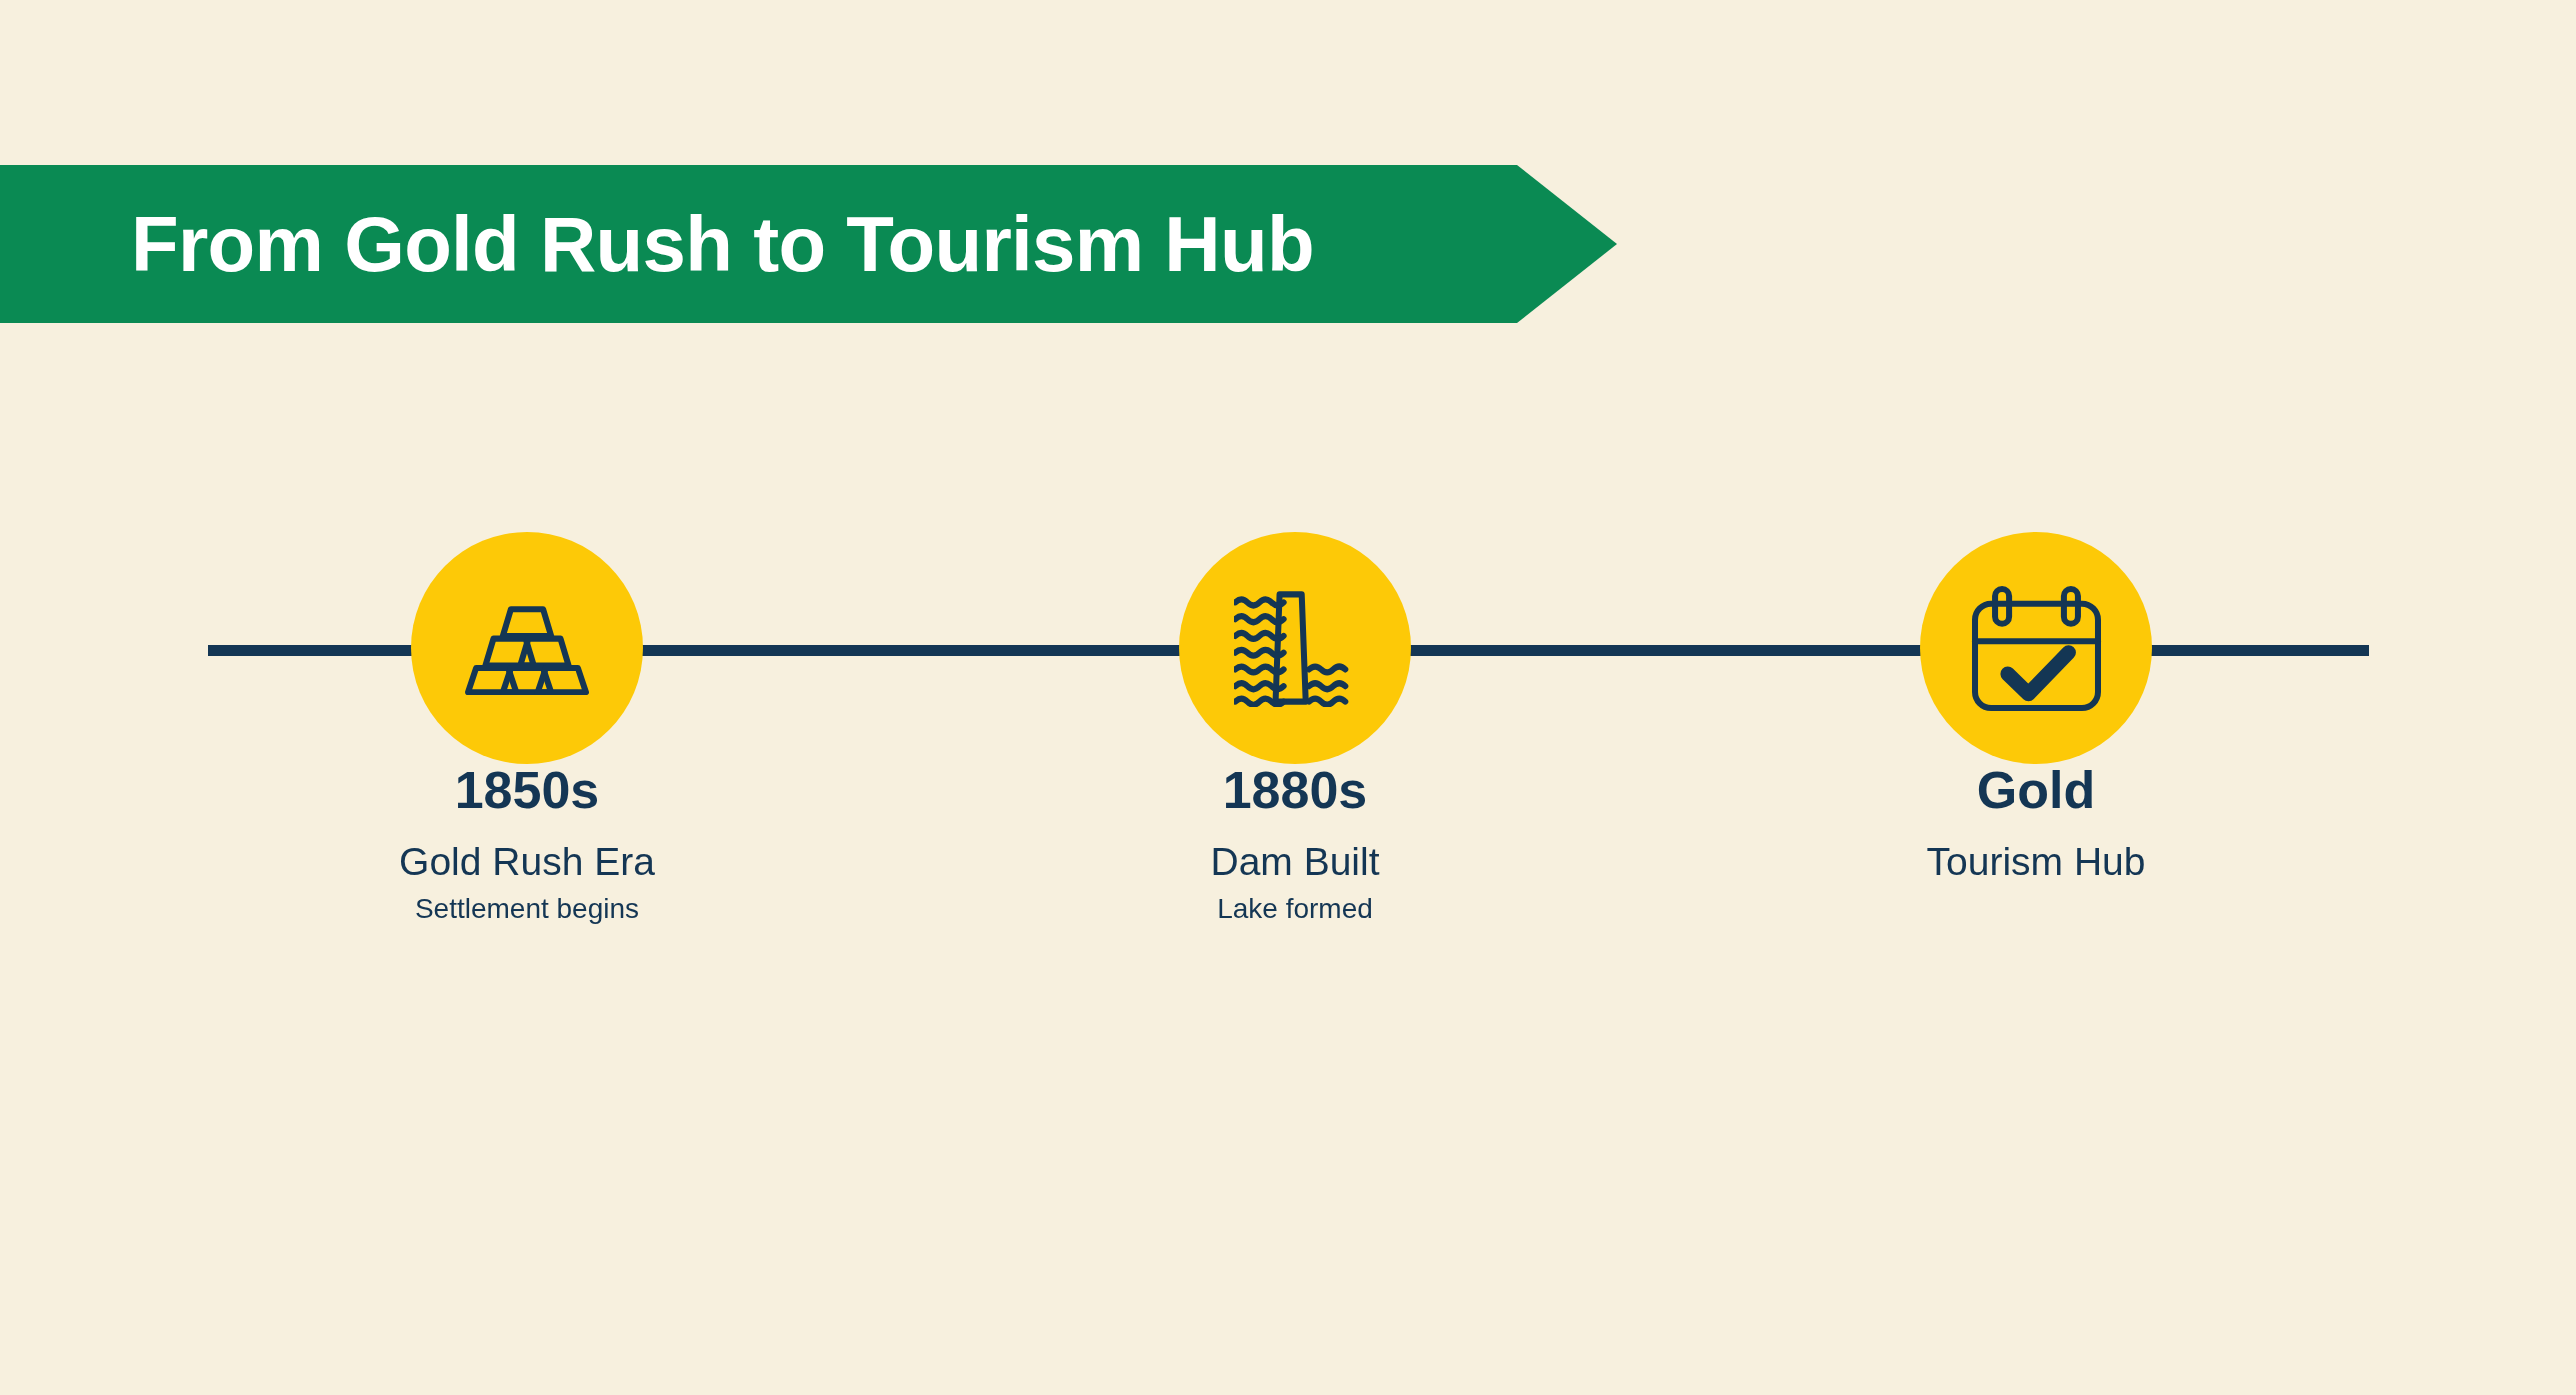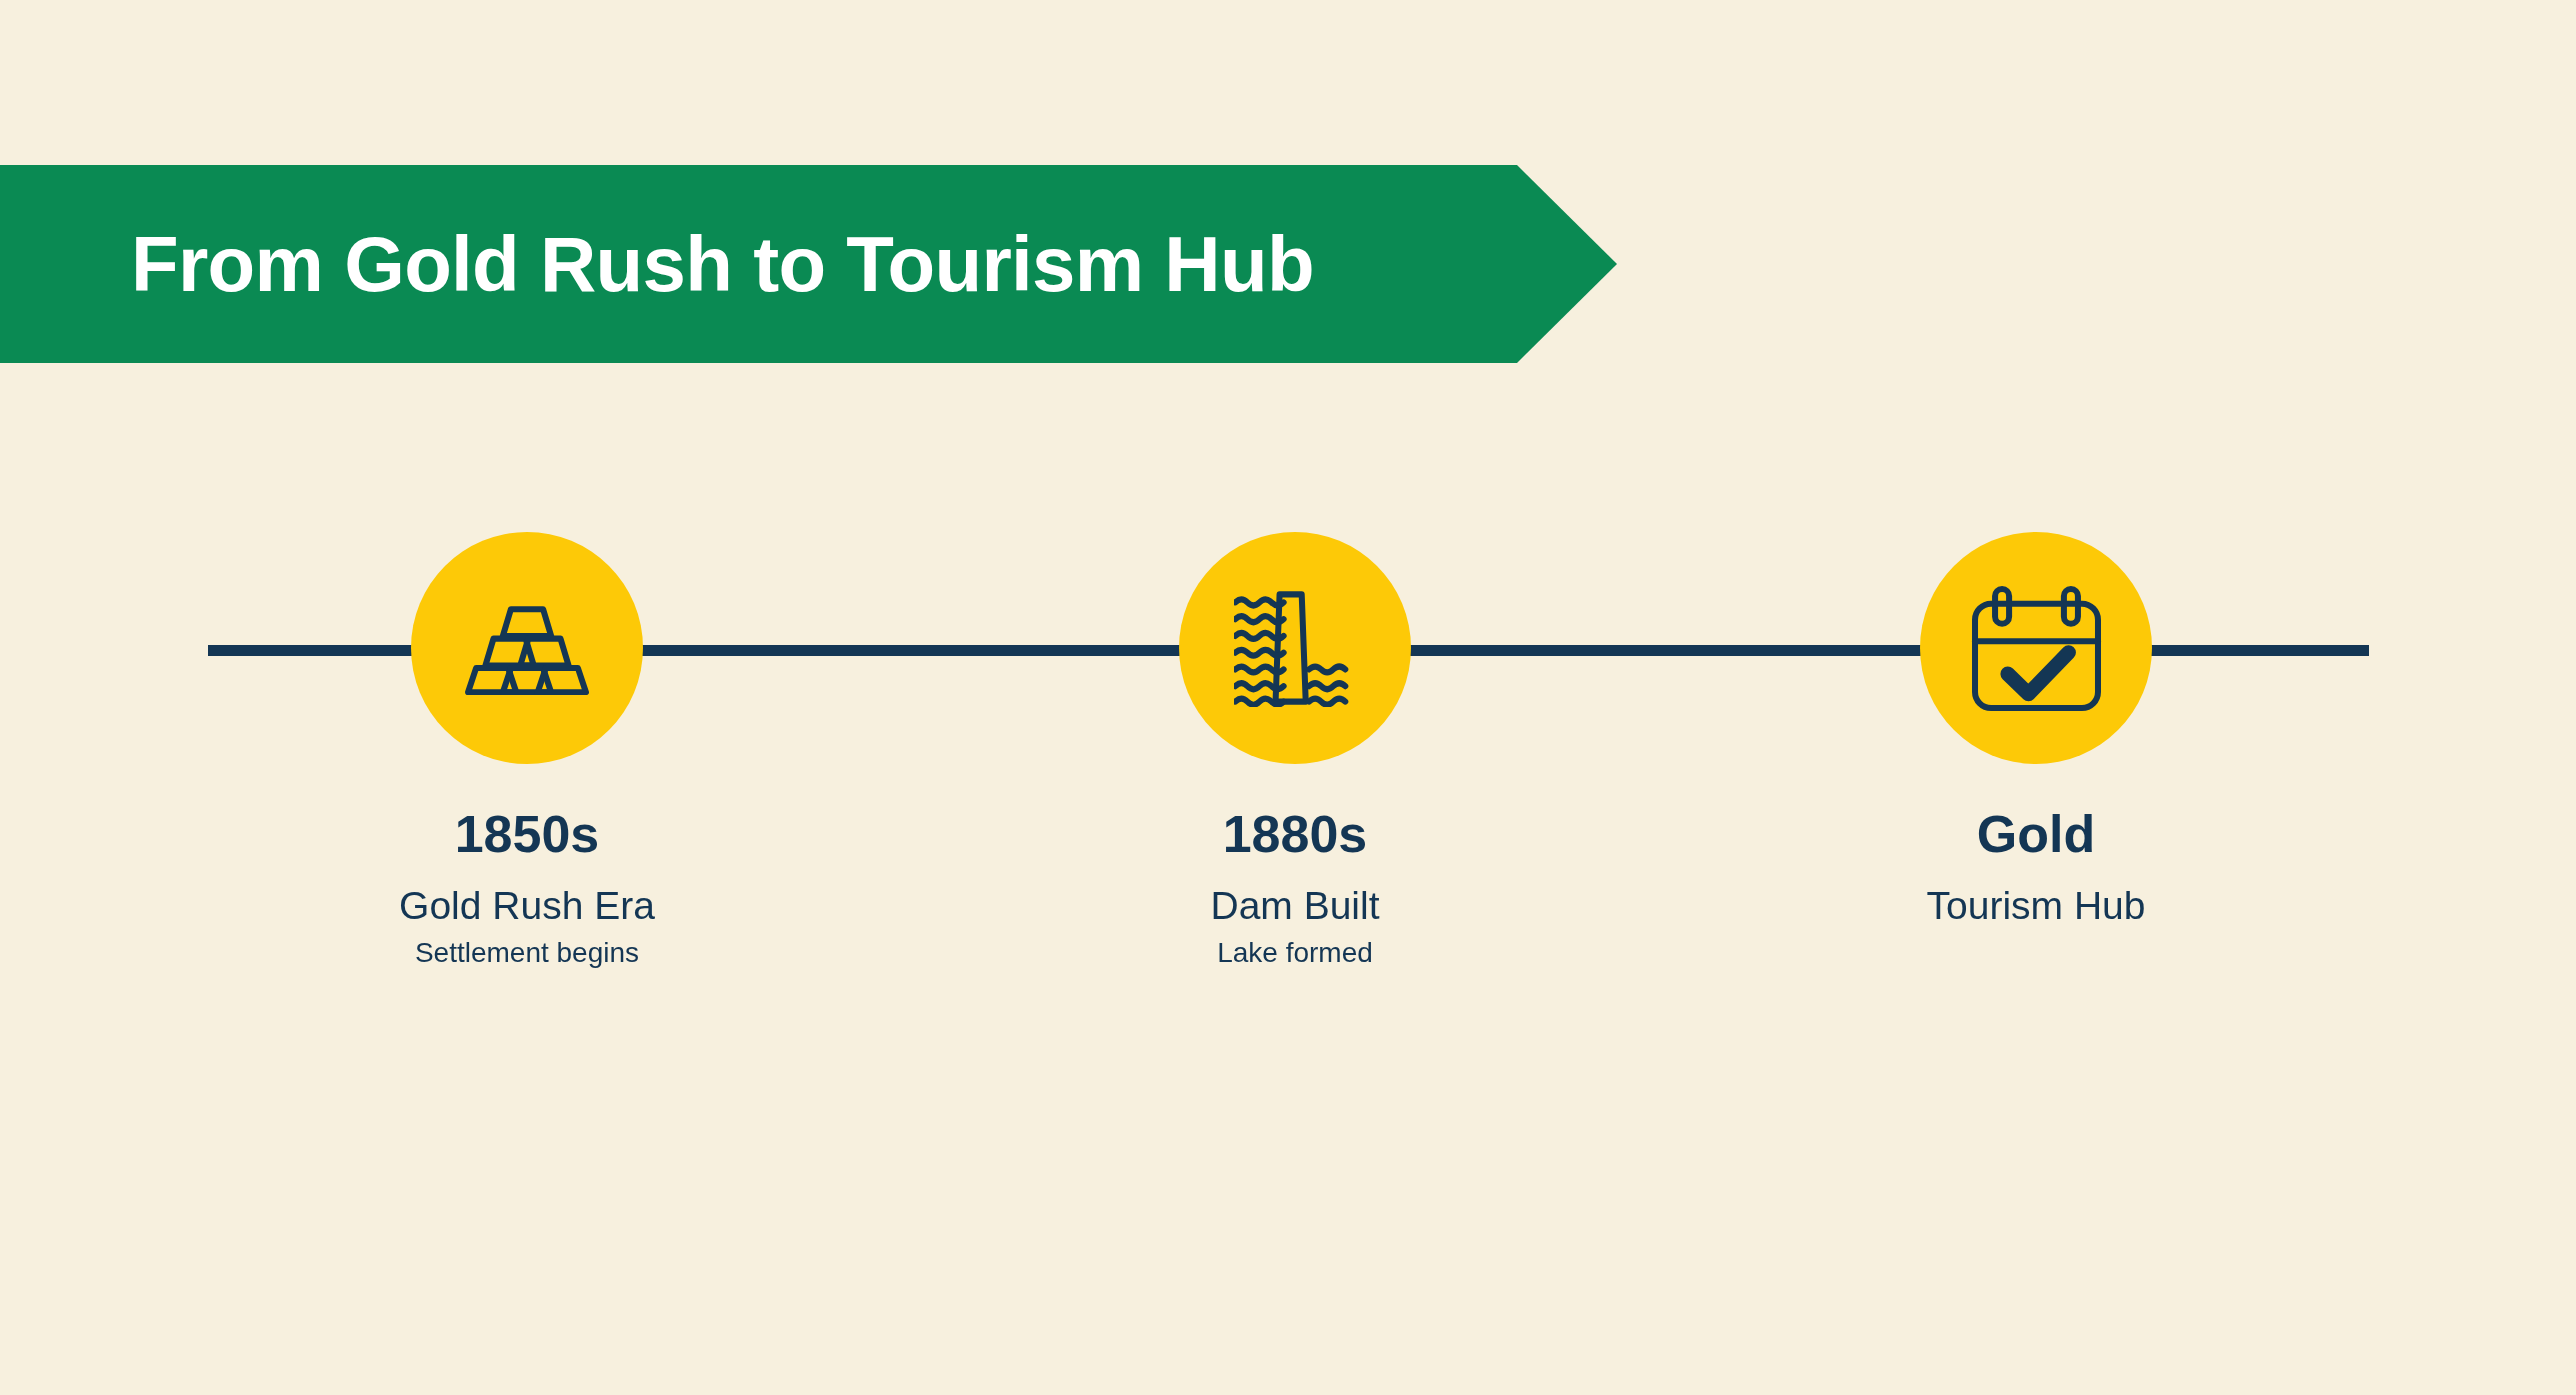--- a/index.html
+++ b/index.html
@@ -18,21 +18,21 @@
     background: #f7f0de;
     overflow: hidden;
   }
 
   
   #header-banner {
     position: absolute;
     left: 0;
     top: 165px;
     width: 1617px;
-    height: 198px;
+    height: 158px;
     background: #0a8a53;
     -webkit-clip-path: polygon(0 0, 1517px 0, 1617px 50%, 1517px 100%, 0 100%);
     clip-path: polygon(0 0, 1517px 0, 1617px 50%, 1517px 100%, 0 100%);
     display: flex;
     align-items: center;
   }
   #header-title {
     margin-left: 131px;
     color: #ffffff;
     font-size: 78px;
@@ -68,21 +68,20 @@
     border-radius: 50%;
     background: #fdc907;
     display: flex;
     align-items: center;
     justify-content: center;
     flex: 0 0 auto;
   }
   .milestone-icon { display: block; }
 
   .milestone-year {
-    margin-top: 44px;
     color: #143654;
     font-size: 52px;
     font-weight: bold;
     line-height: 1;
     white-space: nowrap;
   }
   .milestone-line1 {
     margin-top: 25.5px;
     color: #143654;
     font-size: 39px;

